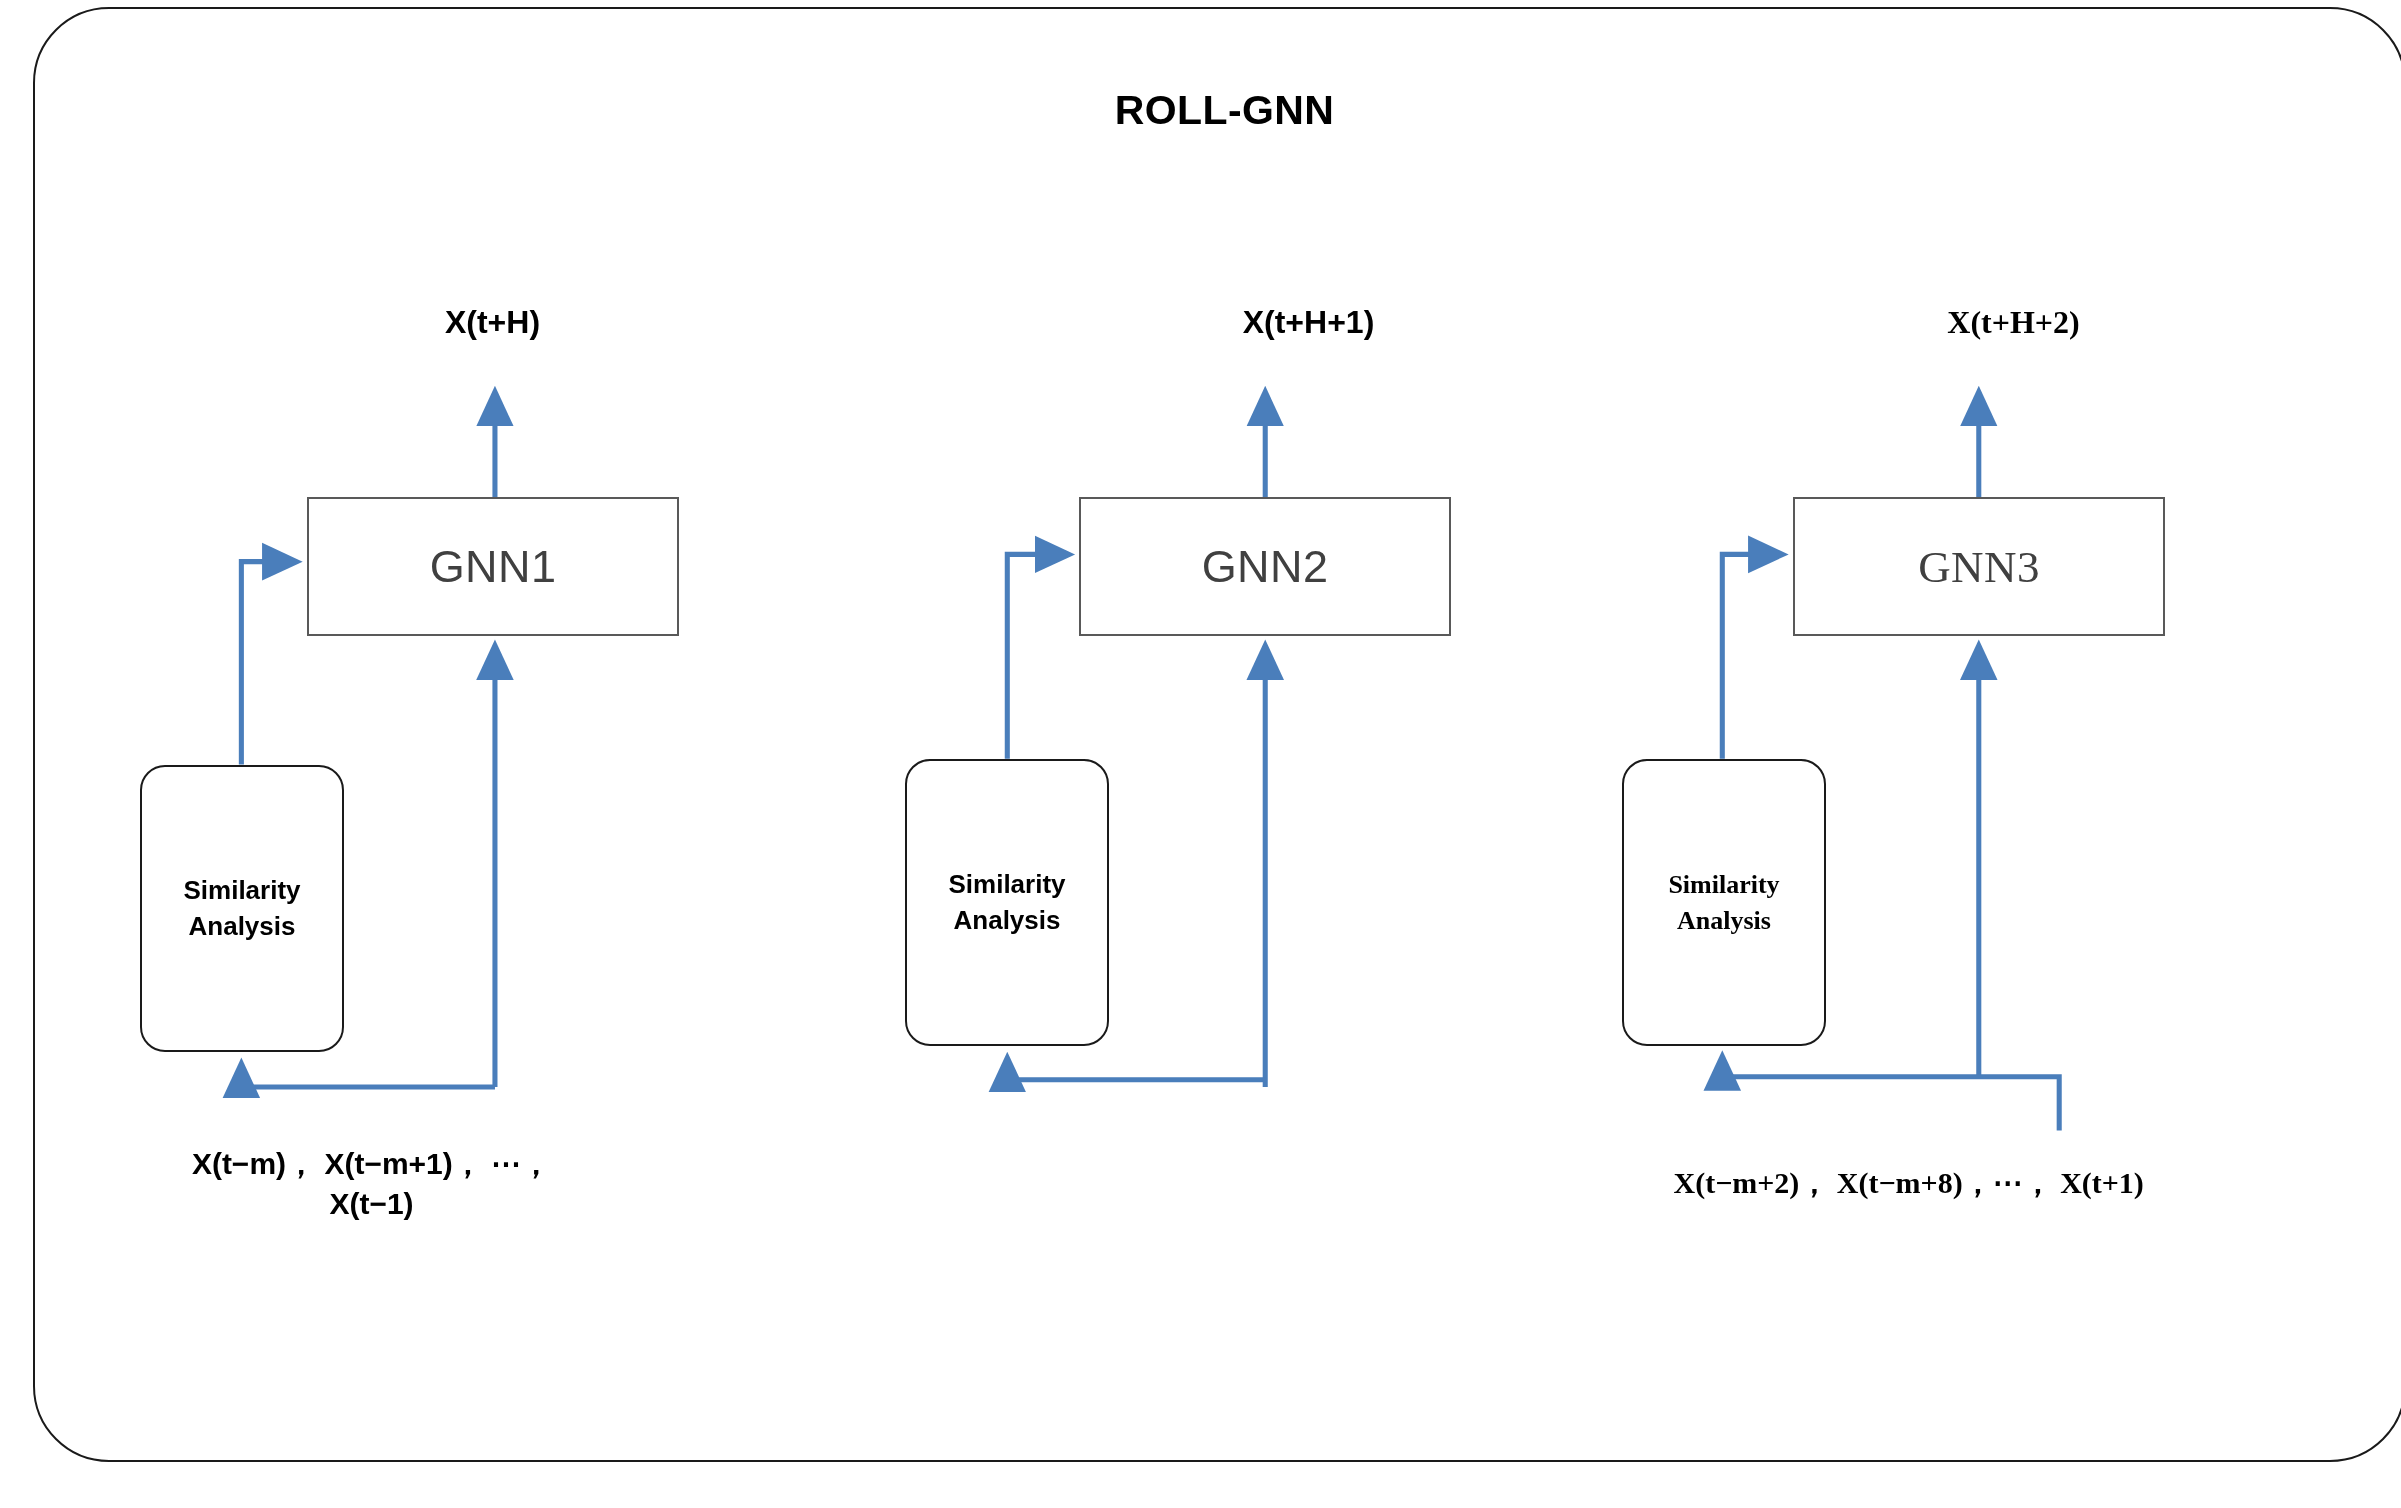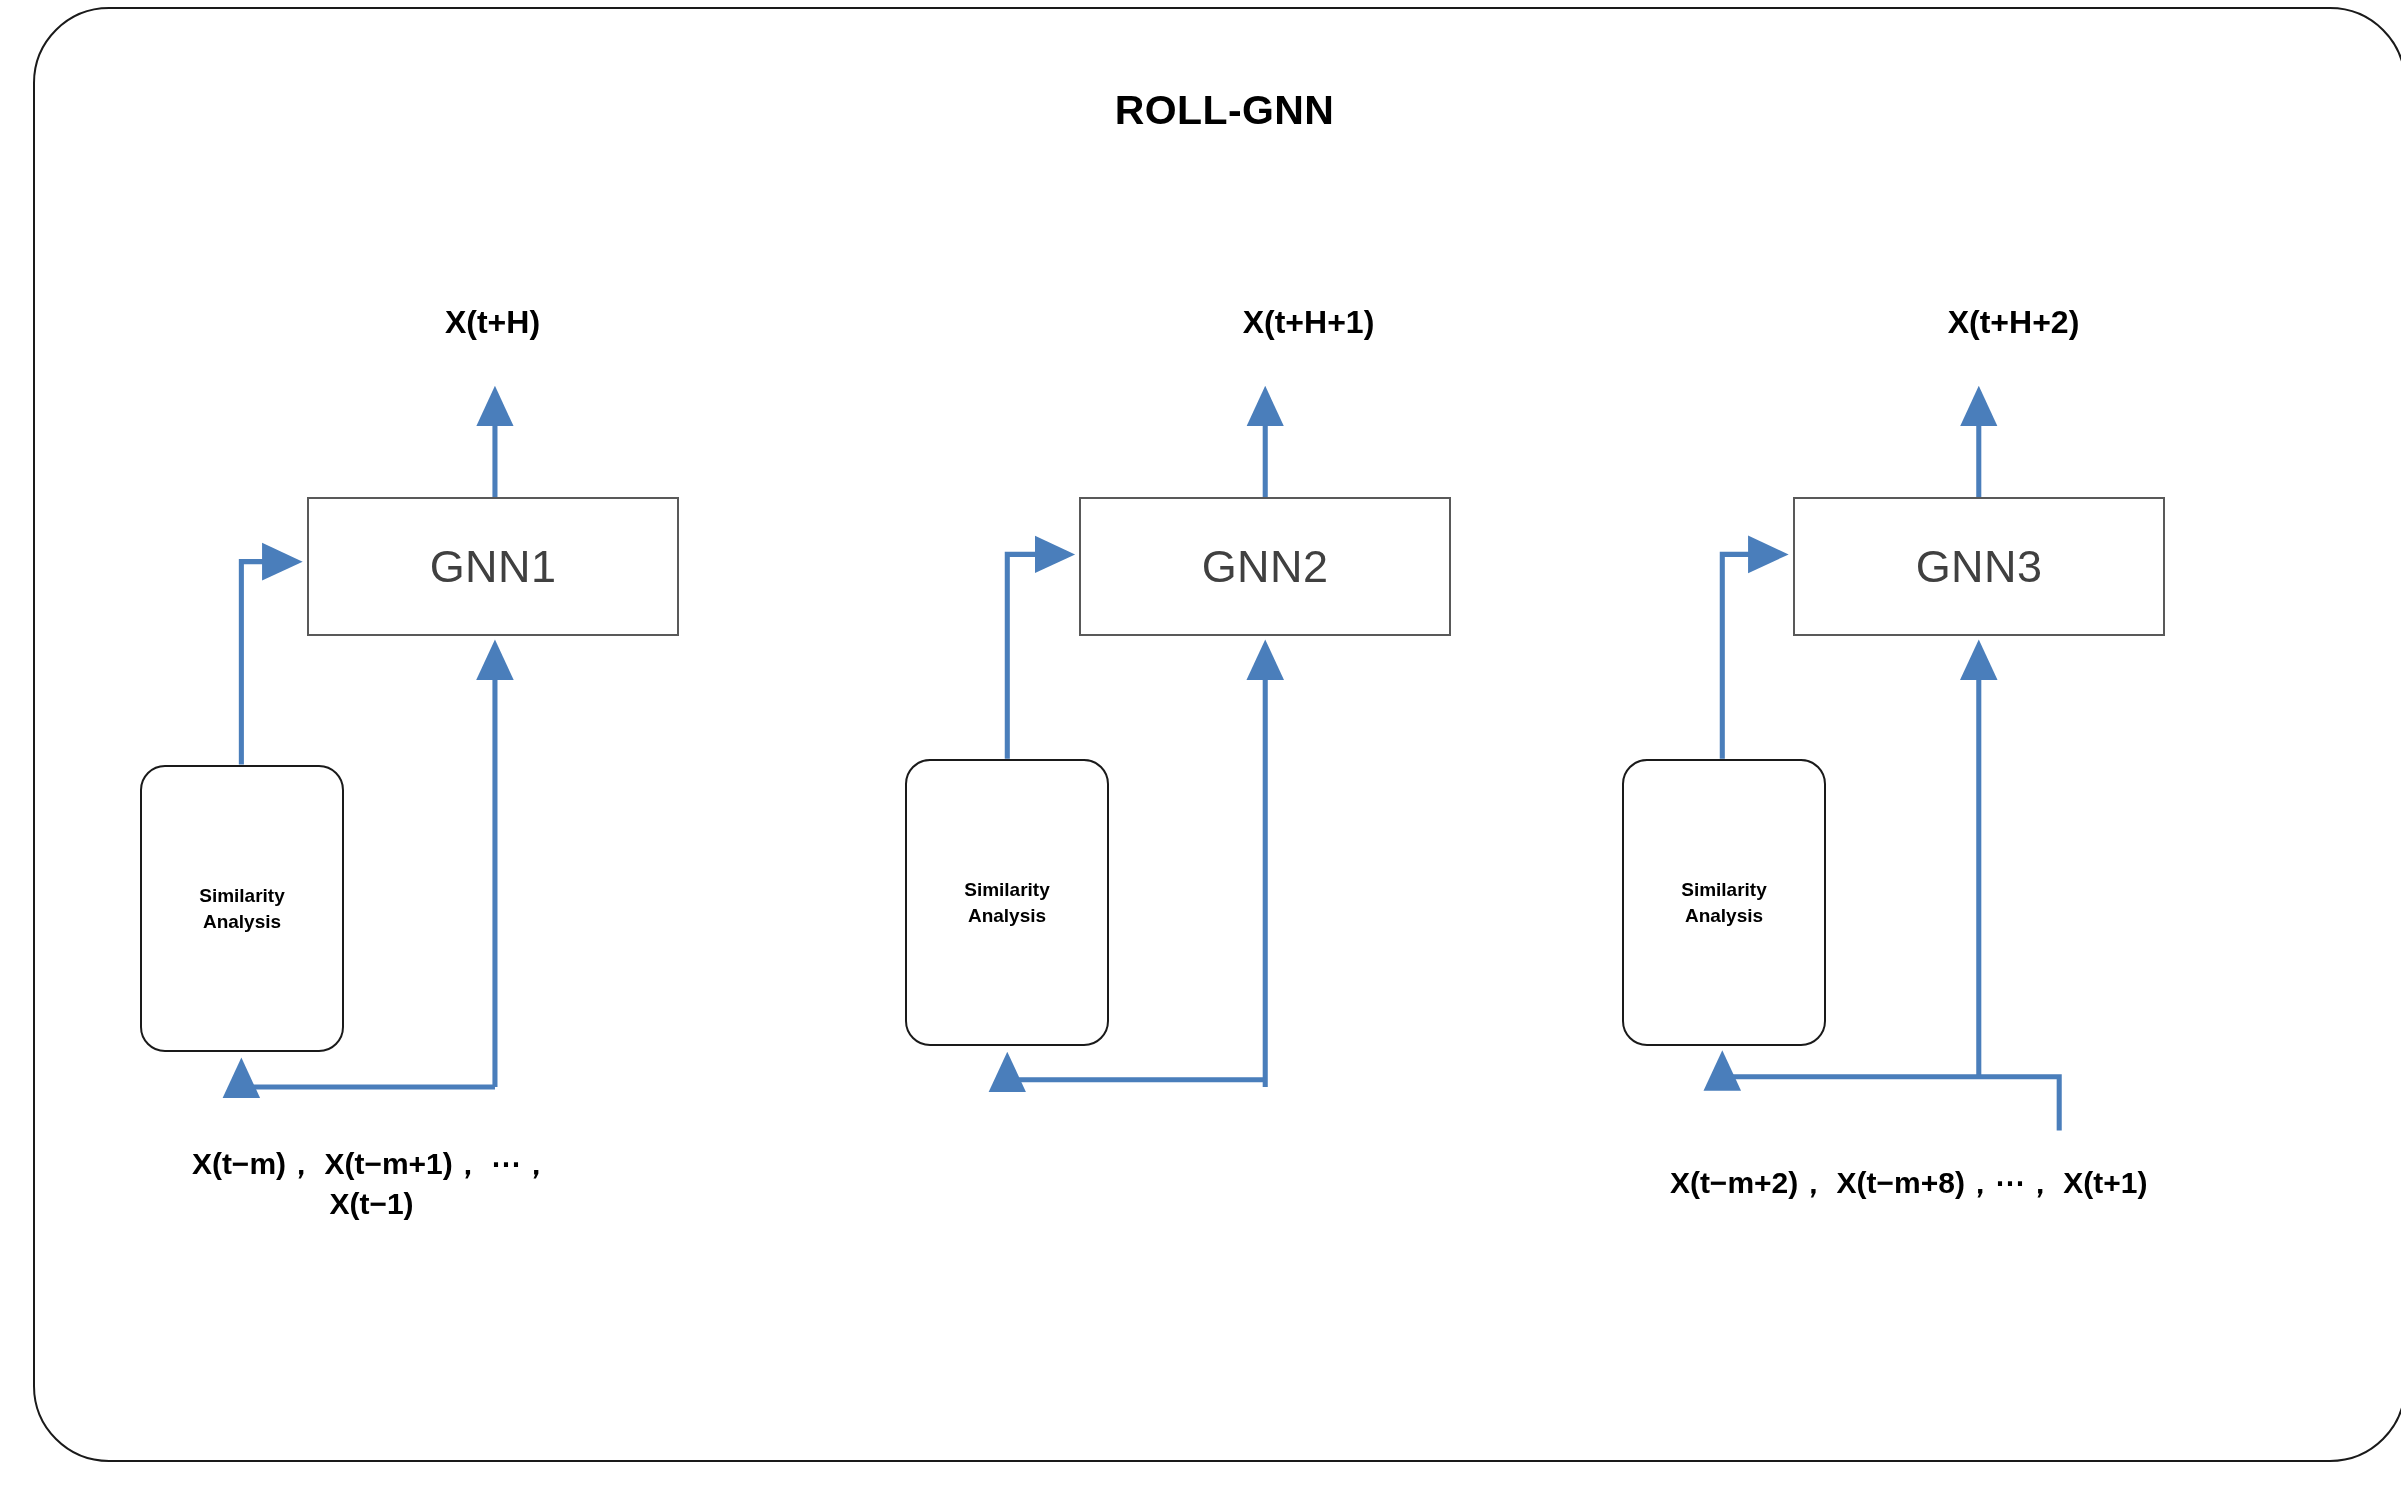--- a/index.html
+++ b/index.html
@@ -52,21 +52,21 @@
   
   .group {
     position: absolute;
     top: 0;
     width: 797px;
     height: 1508px;
     padding-left: 32px;
   }
   #group-0 { left: 0px; }
   #group-1 { left: 771px; }
-  #group-2 { left: 1486px; }
+  #group-2 { left: 1486px; font-family: Liberation Serif, serif; }
 
   
   .output-label {
     position: absolute;
     top: 304px;
     width: 507px;
     text-align: center;
     font-size: 32px;
     font-weight: bold;
     color: #000000;
@@ -113,21 +113,21 @@
     display: flex;
     align-items: center;
     justify-content: center;
     text-align: center;
   }
   #group-0 .sim-box { left: 116px; top: 765px; }
   #group-1 .sim-box { left: 110px; top: 759px; }
   #group-2 .sim-box { left: 112px; top: 759px; }
 
   .sim-label {
-    font-size: 19px;
+    font-size: 26px;
     font-weight: bold;
     color: #000000;
     line-height: 1.35;
   }
 
   
   .input-label {
     position: absolute;
     font-size: 30px;
     font-weight: bold;

